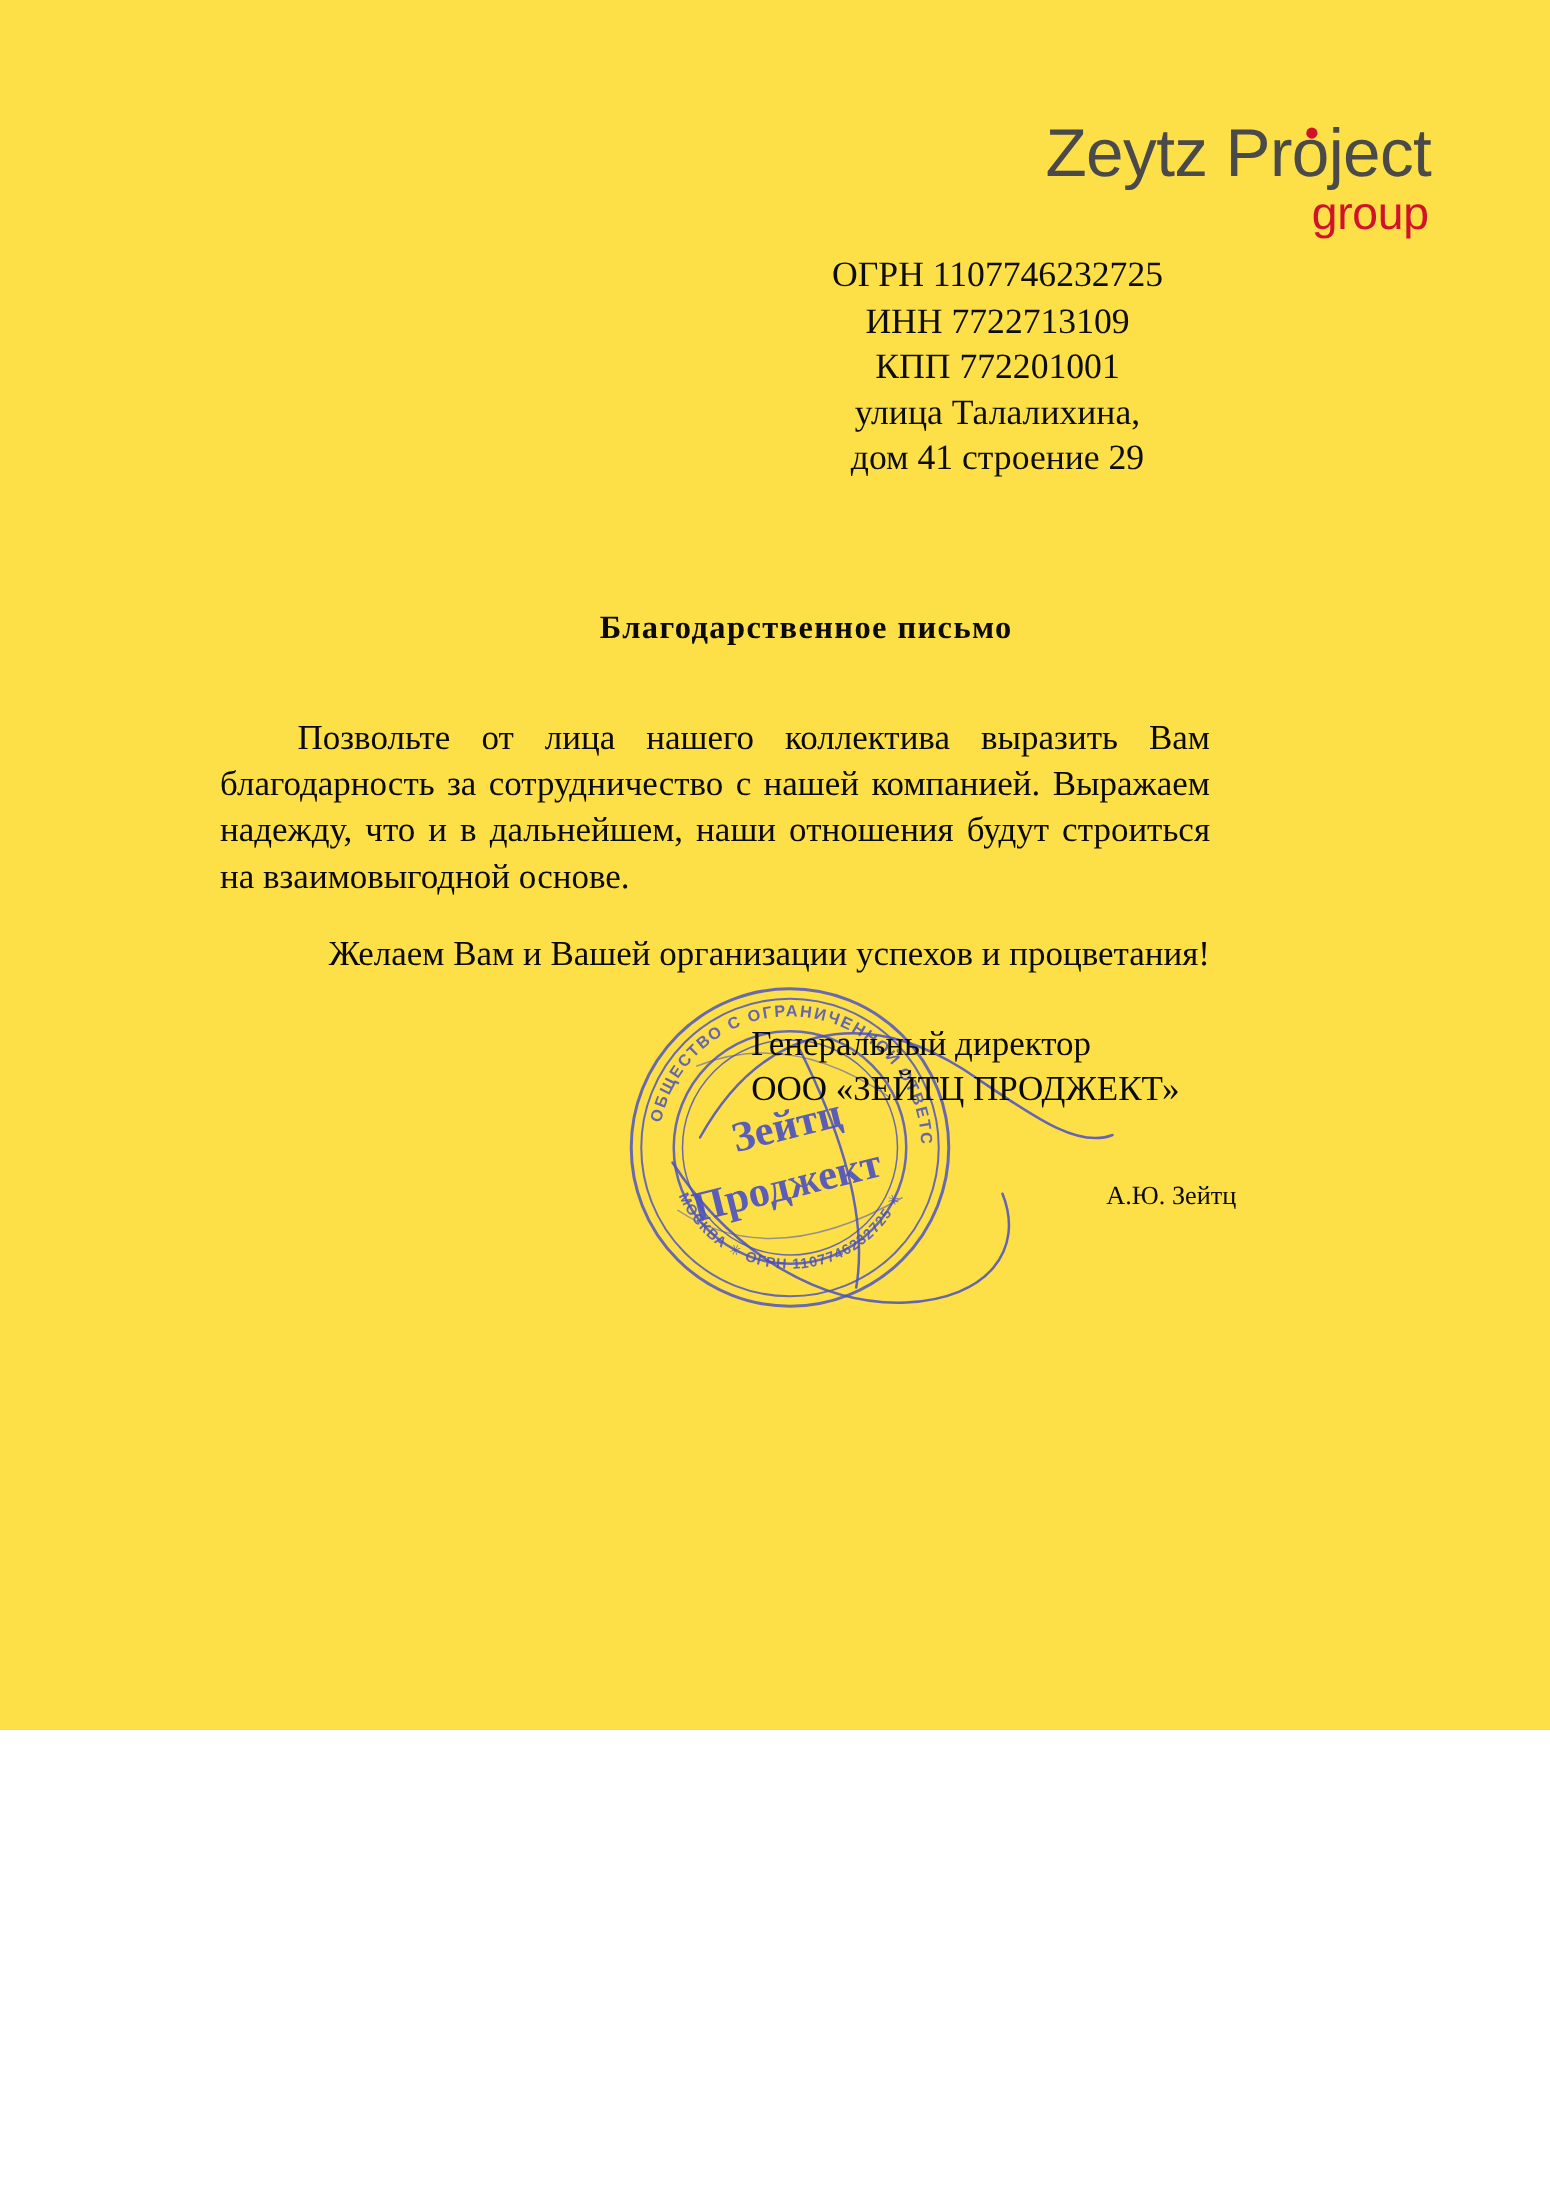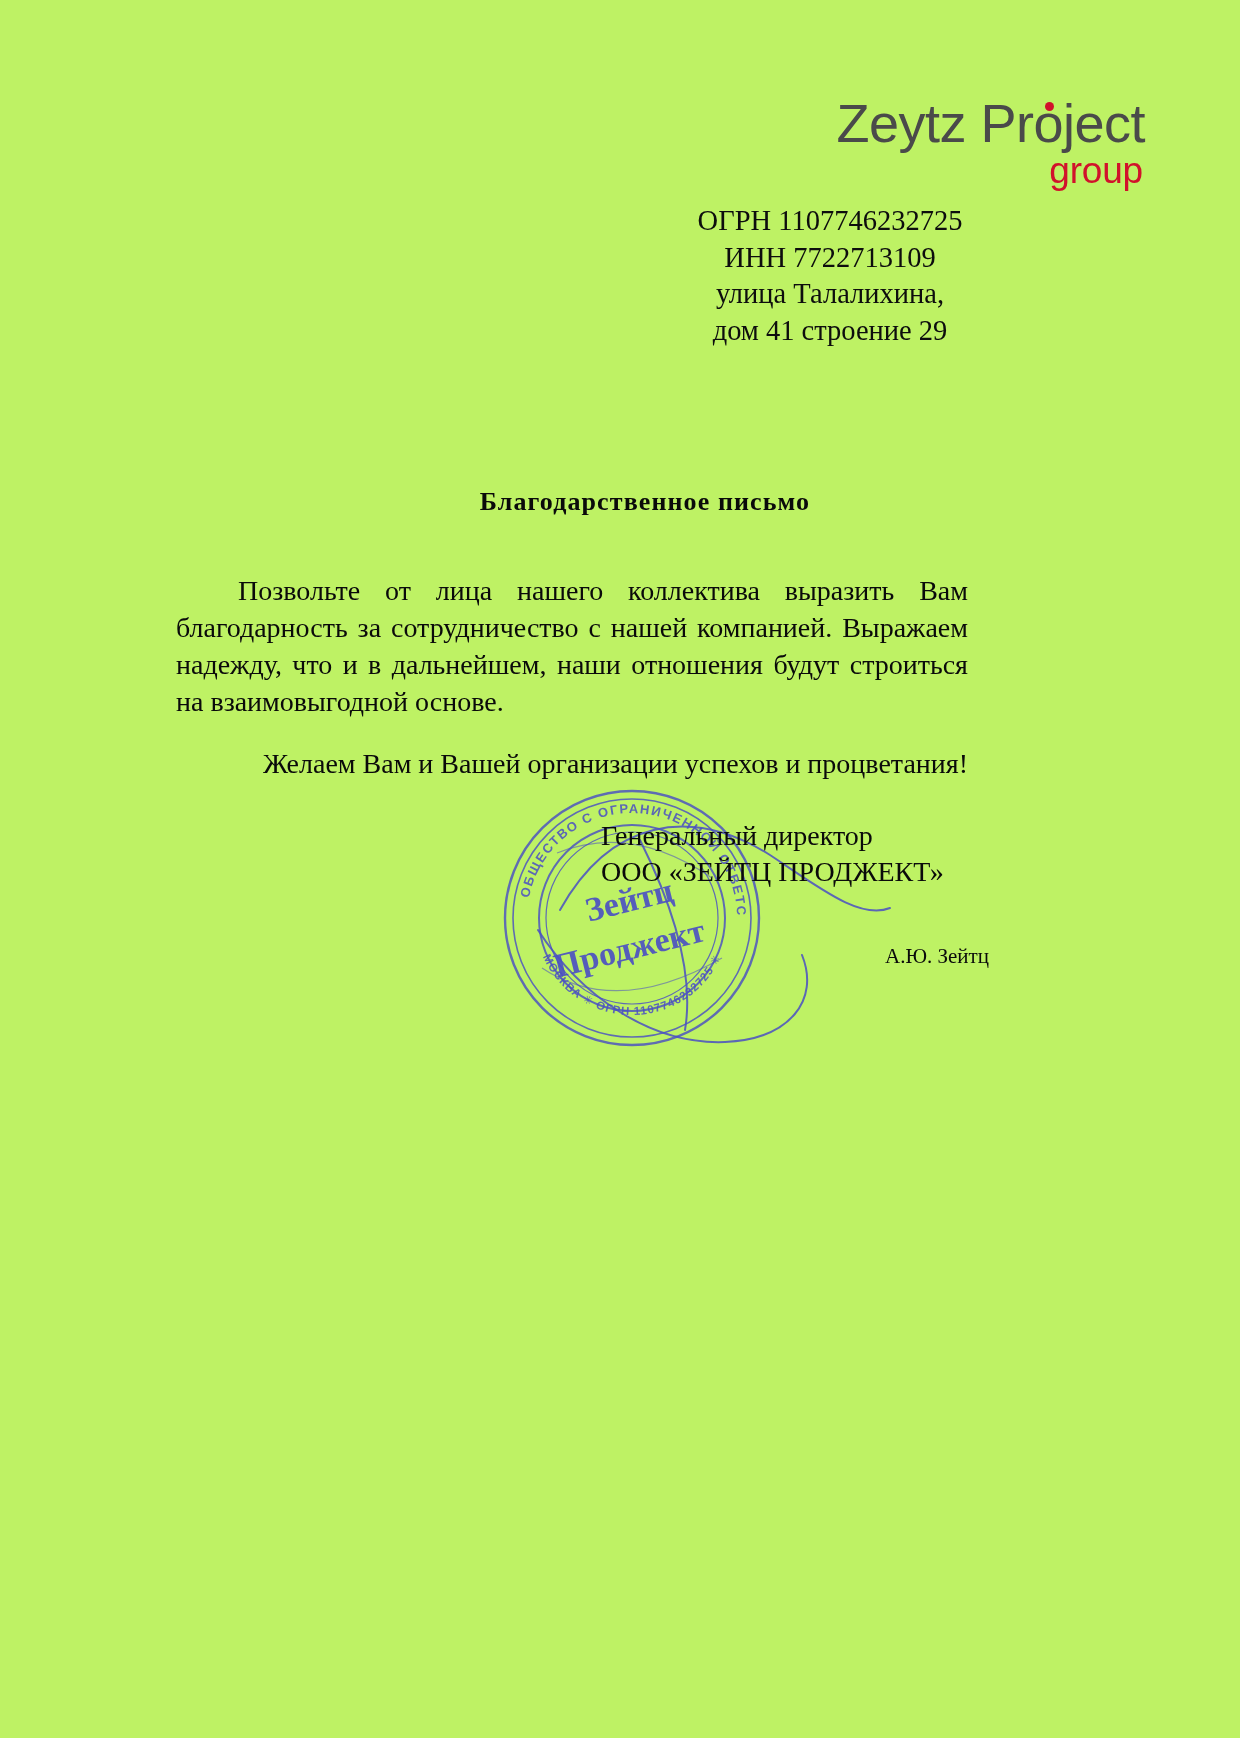--- a/index.html
+++ b/index.html
@@ -3,22 +3,22 @@
 <meta charset="utf-8">
 <style>
   html, body {
     margin: 0;
     padding: 0;
     background: #ffffff;
   }
   .page {
     position: relative;
     width: 1240px;
-    height: 1738px;
-    background: #bef264;
+    height: 1384px;
+    background: #fde047;
     overflow: hidden;
     font-family: "Liberation Serif", "DejaVu Serif", serif;
     color: #0a0a0a;
   }
 
   
   .letterhead {
     position: absolute;
     top: 96px;
     right: 95px;
@@ -52,21 +52,21 @@
     display: block;
     margin-top: 2px;
     margin-right: 2px;
     letter-spacing: -0.2px;
   }
 
   
   .requisites {
     position: absolute;
     top: 203px;
-    left: 620px;
+    left: 588px;
     width: 420px;
     text-align: center;
     font-size: 28.5px;
     line-height: 36.5px;
     color: #0d0d0d;
   }
   .requisites .line {
     white-space: nowrap;
   }
 
@@ -151,20 +151,21 @@
 
   <div class="letterhead">
     <span class="logo-main">Zeytz Project</span>
     <span class="logo-dot"></span>
     <span class="logo-sub">group</span>
   </div>
 
   <div class="requisites">
     <div class="line">ОГРН 1107746232725</div>
     <div class="line">ИНН 7722713109</div>
+    <div class="line">КПП 772201001</div>
     <div class="line">улица Талалихина,</div>
     <div class="line">дом 41 строение 29</div>
   </div>
 
   <div class="doc-title">Благодарственное письмо</div>
 
   <div class="body-block">
     <p class="para">Позвольте от лица нашего коллектива выразить Вам благодарность за сотрудничество с нашей компанией. Выражаем надежду, что и в дальнейшем, наши отношения будут строиться на взаимовыгодной основе.</p>
     <p class="para">Желаем Вам и Вашей организации успехов и процветания!</p>
   </div>

